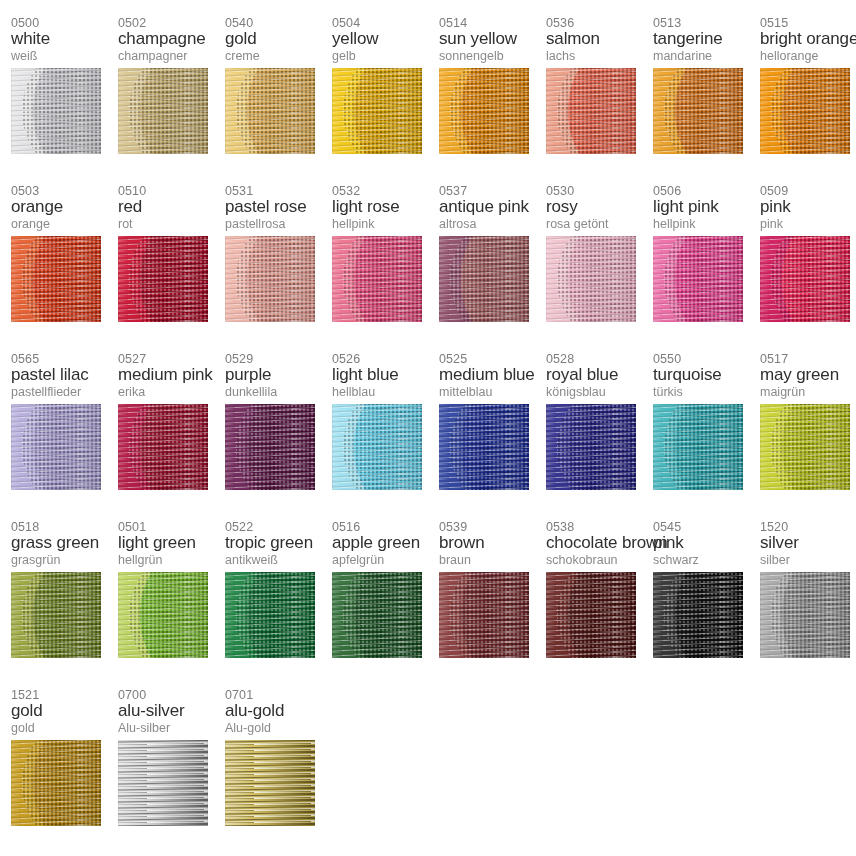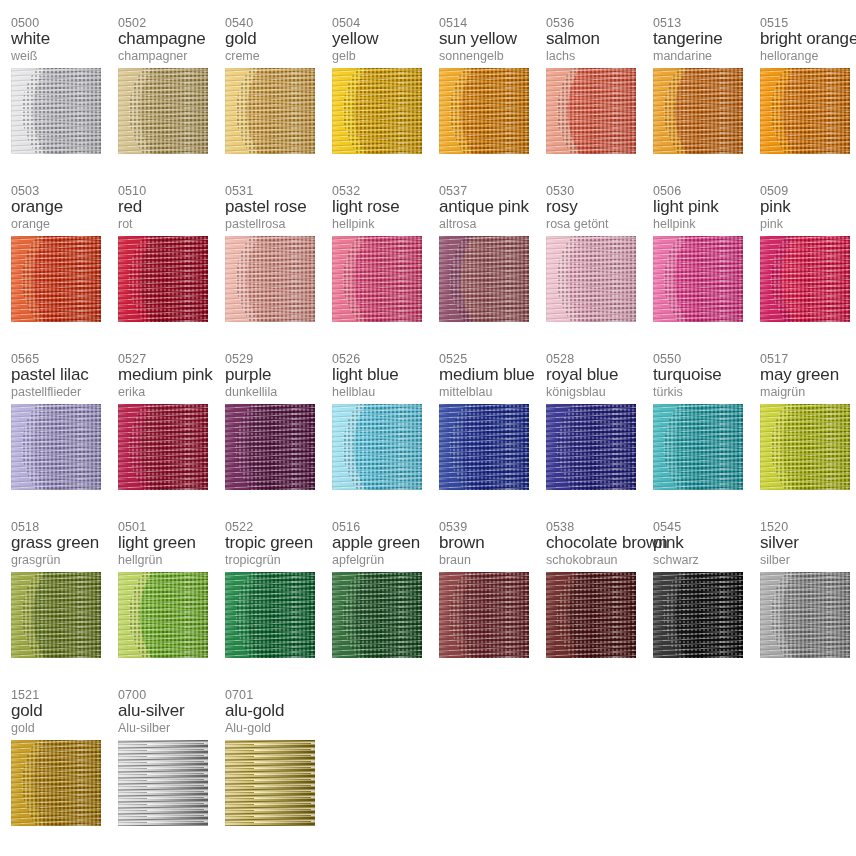--- a/index.html
+++ b/index.html
@@ -460,21 +460,21 @@
           <div class="arc" style="background: radial-gradient(circle at 72% 50%, rgb(121, 187, 46) 0%, rgb(121, 187, 46) 72%, rgba(0, 0, 0, 0) 73%);"></div>
           <div class="arc-tex"></div>
           <div class="lines"></div>
           <div class="vignette"></div>
           <div class="edge"></div>
         </div>
       </div>
       <div class="cell">
         <div class="code">0522</div>
         <div class="name-en">tropic green</div>
-        <div class="name-de">tropicgrün</div>
+        <div class="name-de">antikweiß</div>
         <div class="swatch">
           <div class="base" style="background: linear-gradient(95deg, rgb(24, 131, 63) 0%, rgb(24, 131, 63) 52%, rgb(15, 108, 51) 100%);"></div>
           <div class="arc" style="background: radial-gradient(circle at 72% 50%, rgb(15, 108, 51) 0%, rgb(15, 108, 51) 72%, rgba(0, 0, 0, 0) 73%);"></div>
           <div class="arc-tex"></div>
           <div class="lines"></div>
           <div class="vignette"></div>
           <div class="edge"></div>
         </div>
       </div>
       <div class="cell">

